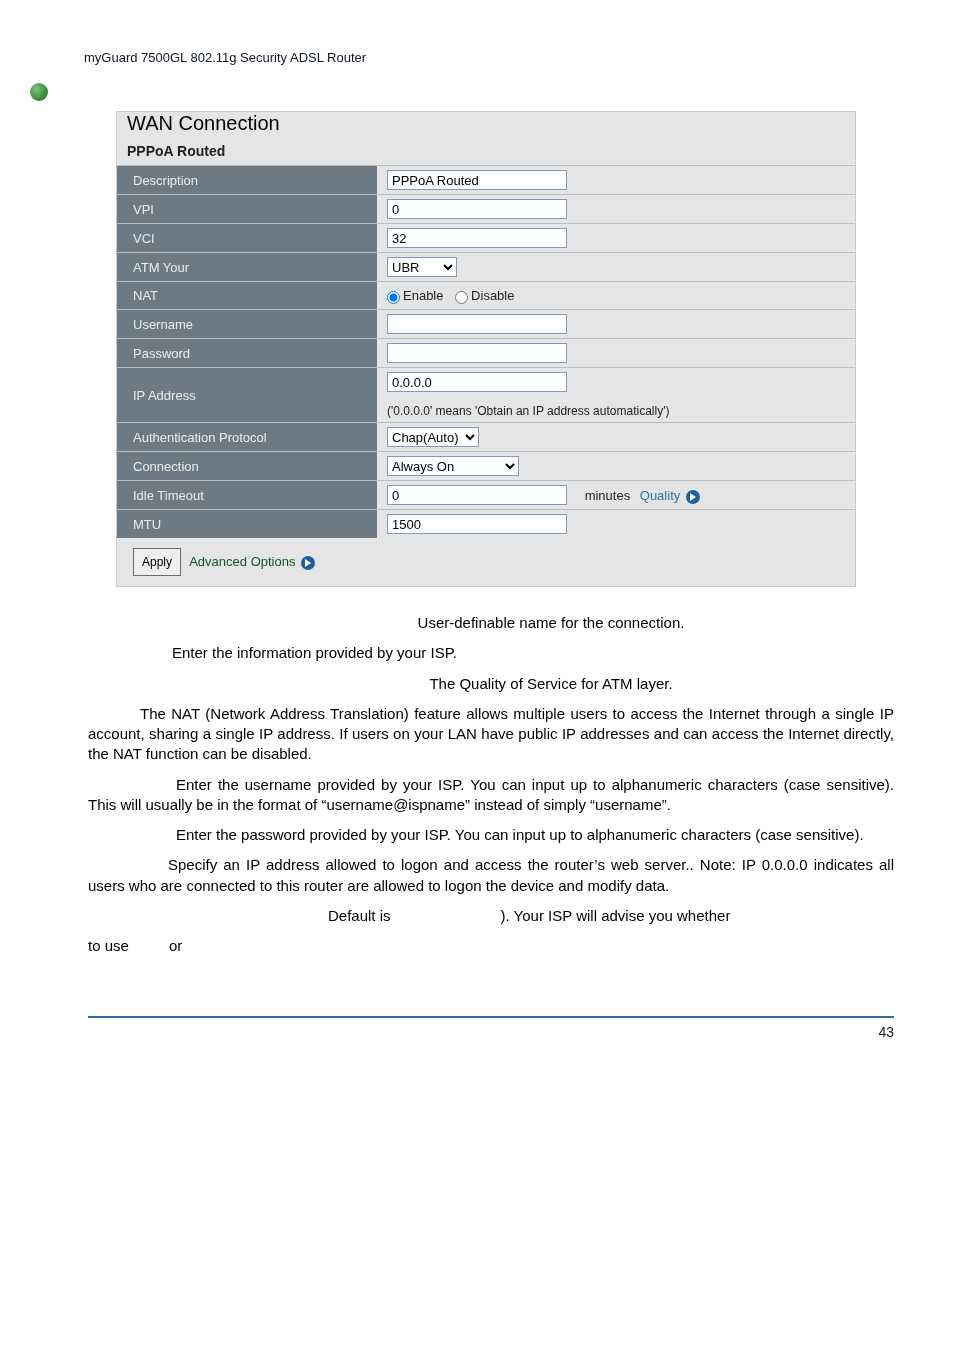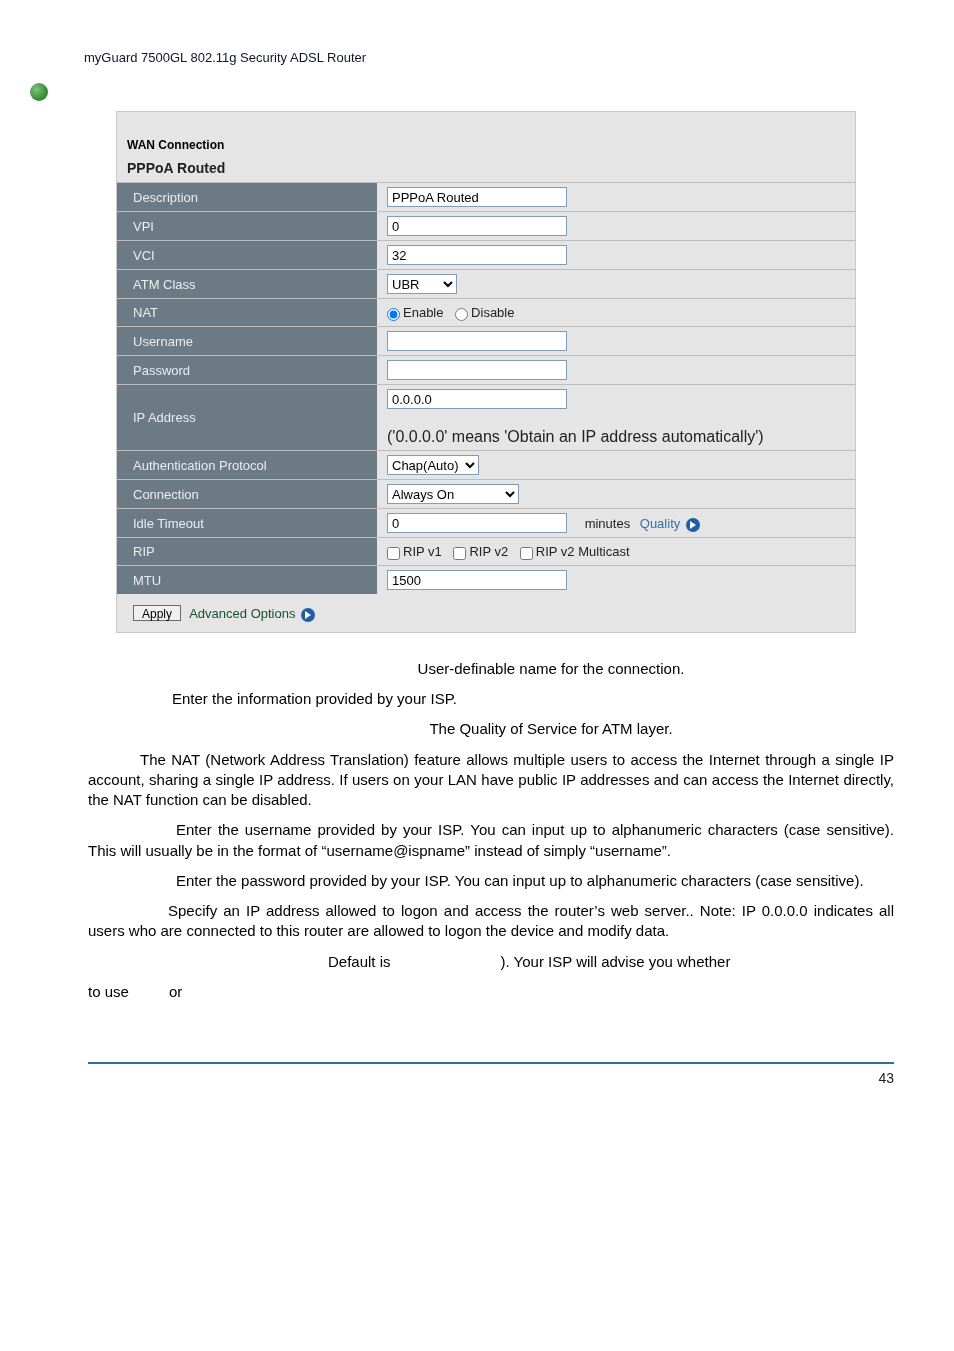--- a/index.html
+++ b/index.html
@@ -29,23 +29,23 @@
     position: relative;
   }
   .panel {
     border: 1px solid #c9c9c9;
     background: #e5e5e5;
     margin-left: 28px;
     margin-bottom: 26px;
     width: 740px;
   }
   .panel-title {
-    font-size: 12px;
-    font-weight: bold;
-    padding: 26px 10px 4px 10px;
+    font-size: 20px;
+    font-weight: normal;
+    padding: 0 10px 4px 10px;
     color: #000;
   }
   .panel-subtitle {
     font-size: 14px;
     font-weight: bold;
     padding: 4px 10px 6px 10px;
     color: #222;
     border-bottom: 1px solid #bdbdbd;
   }
   .form-table { width: 100%; border-collapse: collapse; }
@@ -71,21 +71,21 @@
     border: 1px solid #7f9db9;
     height: 20px;
   }
   .w180 { width: 180px; }
   .field-cell select {
     font-size: 13px;
     border: 1px solid #7f9db9;
     height: 20px;
     background: #fff;
   }
-  .note-small { font-size: 16px; color: #222; margin-top: 19px; display: block; }
+  .note-small { font-size: 12px; color: #222; margin-top: 12px; display: block; }
   .radio-label, .chk-label { font-size: 13px; vertical-align: middle; margin-right: 8px; }
   .radio-label input, .chk-label input { vertical-align: middle; margin-right: 3px; }
   .details-link { color: #2f74a7; font-size: 13px; margin-left: 6px; vertical-align: middle; }
   .blue-arrow {
     display:inline-block; width:14px; height:14px; border-radius:50%;
     background:#1f5fa7; position:relative; vertical-align:middle; margin-left:2px;
   }
   .blue-arrow::after{
     content:""; position:absolute; left:4px; top:3px;
     border-left:6px solid #fff; border-top:4px solid transparent; border-bottom:4px solid transparent;
@@ -93,21 +93,21 @@
   .panel-footer {
     padding: 10px 10px 10px 16px;
     background: #e5e5e5;
   }
   .apply-btn {
     font-size: 12px;
     padding: 1px 8px;
     border: 1px solid #6b6b6b;
     background: #efefef;
     cursor: pointer;
-    height: 16px;
+    height: 28px;
   }
   .adv-link { color: #14532d; font-size: 13px; margin-left: 4px; vertical-align: middle; }
   .body-text p { margin: 10px 0; line-height: 1.35; text-align: justify; }
   .body-text p.center-ish { text-align: center; padding-left: 120px; }
   .footer-line {
     border-top: 2px solid #2f6fa3;
     margin-top: 60px;
     padding-top: 6px;
     text-align: right;
     font-size: 14px;
@@ -138,21 +138,21 @@
         <input type="text" class="w180" value="0" style="">
       </td>
     </tr>
     <tr>
       <td class="label-cell">VCI</td>
       <td class="field-cell">
         <input type="text" class="w180" value="32" style="">
       </td>
     </tr>
     <tr>
-      <td class="label-cell">ATM Class</td>
+      <td class="label-cell">ATM Your</td>
       <td class="field-cell">
         <select style="width:70px">
           <option>UBR</option>
         </select>
       </td>
     </tr>
     <tr>
       <td class="label-cell">NAT</td>
       <td class="field-cell">
         <label class="radio-label"><input type="radio" name="nat" checked="" style=""><span>Enable</span></label>
@@ -193,28 +193,20 @@
           <option>Always On</option>
         </select>
       </td>
     </tr>
     <tr>
       <td class="label-cell">Idle Timeout</td>
       <td class="field-cell">
         <input type="text" class="w180" value="0" style="">
         <span style="margin-left:14px">minutes</span>
         <span class="details-link"><span>Quality</span> <span class="blue-arrow"></span></span>
-      </td>
-    </tr>
-    <tr>
-      <td class="label-cell">RIP</td>
-      <td class="field-cell">
-        <label class="chk-label"><input type="checkbox" style=""><span>RIP v1</span></label>
-        <label class="chk-label"><input type="checkbox" style=""><span>RIP v2</span></label>
-        <label class="chk-label"><input type="checkbox" style=""><span>RIP v2 Multicast</span></label>
       </td>
     </tr>
     <tr>
       <td class="label-cell">MTU</td>
       <td class="field-cell">
         <input type="text" class="w180" value="1500" style="">
       </td>
     </tr>
   </tbody>
     </table>

